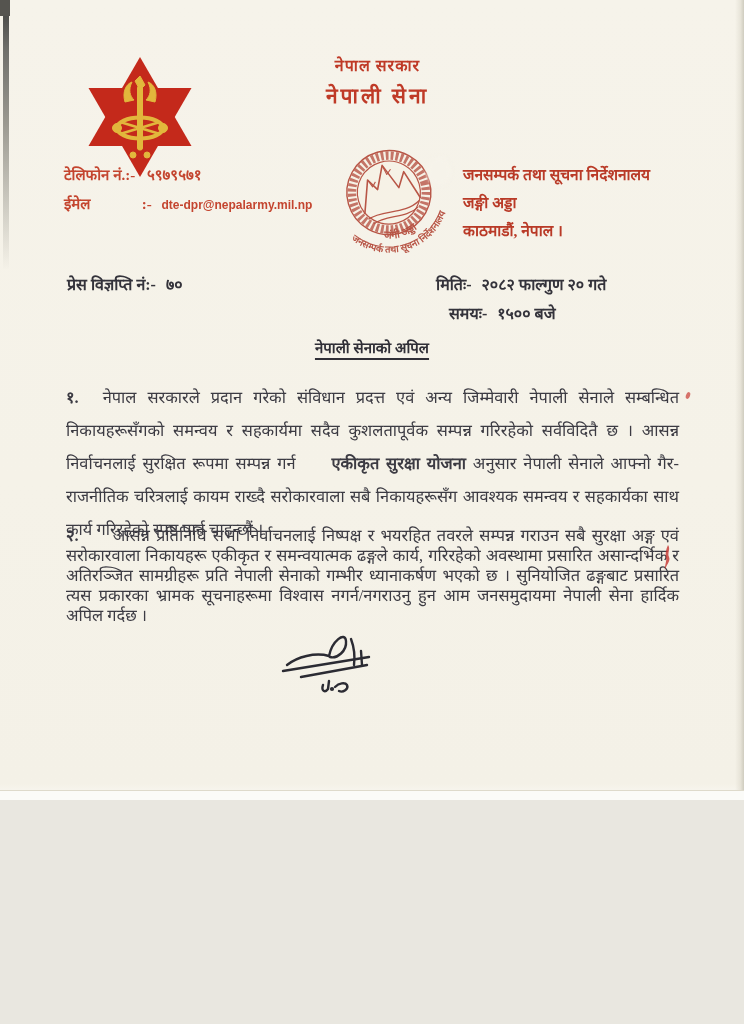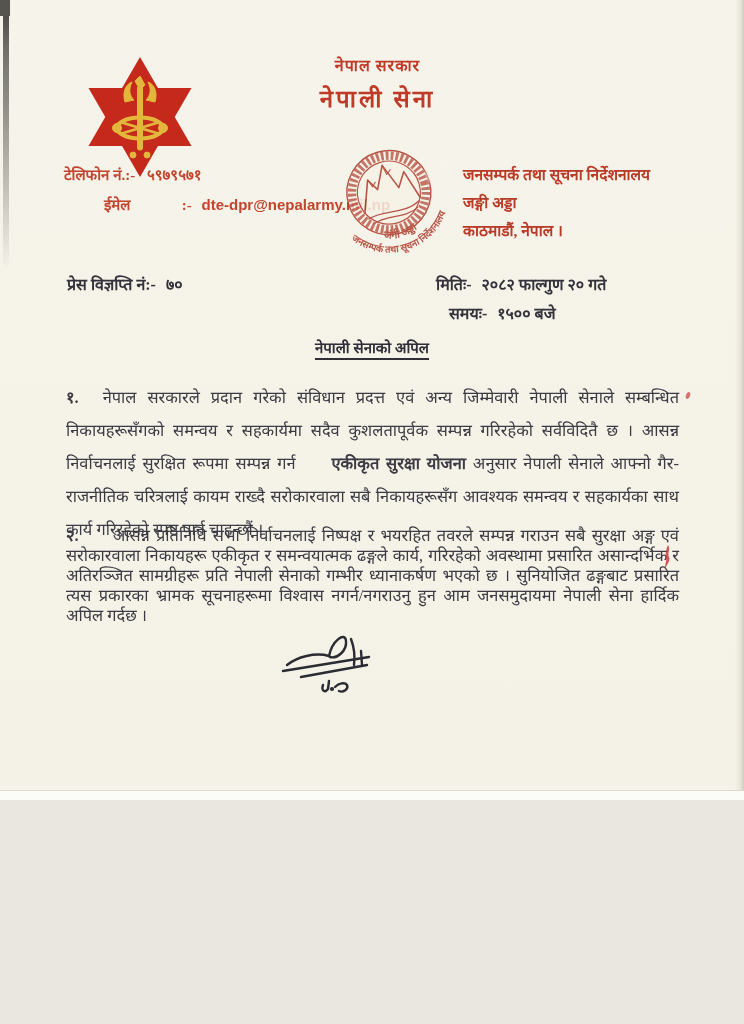--- a/index.html
+++ b/index.html
@@ -16,26 +16,26 @@
   .edge-top-left{position:absolute;left:0;top:0;width:10px;height:16px;background:#55544f;}
   .edge-right{position:absolute;right:0;top:0;width:9px;height:1024px;
     background:linear-gradient(270deg,#cfccbf 0%,rgba(220,216,203,.55) 40%,rgba(230,226,214,0) 100%);}
   .edge-bottom{position:absolute;left:0;bottom:0;width:744px;height:9px;background:#fbfbf8;border-top:1px solid #dedacb;}
   .dust{position:absolute;border-radius:50%;background:#8e8c84;opacity:.55;}
 
   
   .gov-block{position:absolute;left:270px;top:54px;width:215px;text-align:center;color:#bf3a27;}
   .gov-line1{font-size:16px;font-weight:700;letter-spacing:1px;}
   .gov-line2{font-size:16px;font-weight:700;letter-spacing:1px;margin-top:5px;}
-  .gov-line3{font-size:24px;font-weight:700;letter-spacing:3px;margin-top:5px;}
+  .gov-line3{font-size:21px;font-weight:700;letter-spacing:3px;margin-top:5px;}
 
   .contact-block{position:absolute;left:64px;top:161px;color:#c4452f;font-size:15px;line-height:29px;font-weight:600;}
   .contact-label{display:inline-block;}
-  .email-label{display:inline-block;width:74px;margin-left:40px;}
-  .email-value{font-family:"Liberation Sans","DejaVu Sans",sans-serif;font-size:15px;font-weight:600;}
+  .email-label{display:inline-block;width:74px;}
+  .email-value{font-family:"Liberation Sans","DejaVu Sans",sans-serif;font-size:12px;font-weight:600;}
 
   .dir-block{position:absolute;left:463px;top:161px;color:#b93a27;font-weight:700;font-size:15.5px;line-height:28px;white-space:nowrap;}
 
   
   .press-no{position:absolute;left:67px;top:273px;font-size:16px;font-weight:700;color:#34333b;}
   .press-no .num{margin-left:10px;}
   .date-block{position:absolute;left:436px;top:270px;font-size:16px;font-weight:700;color:#34333b;line-height:29px;}
   .time-row{padding-left:13px;}
   .gap{display:inline-block;width:10px;}
 

